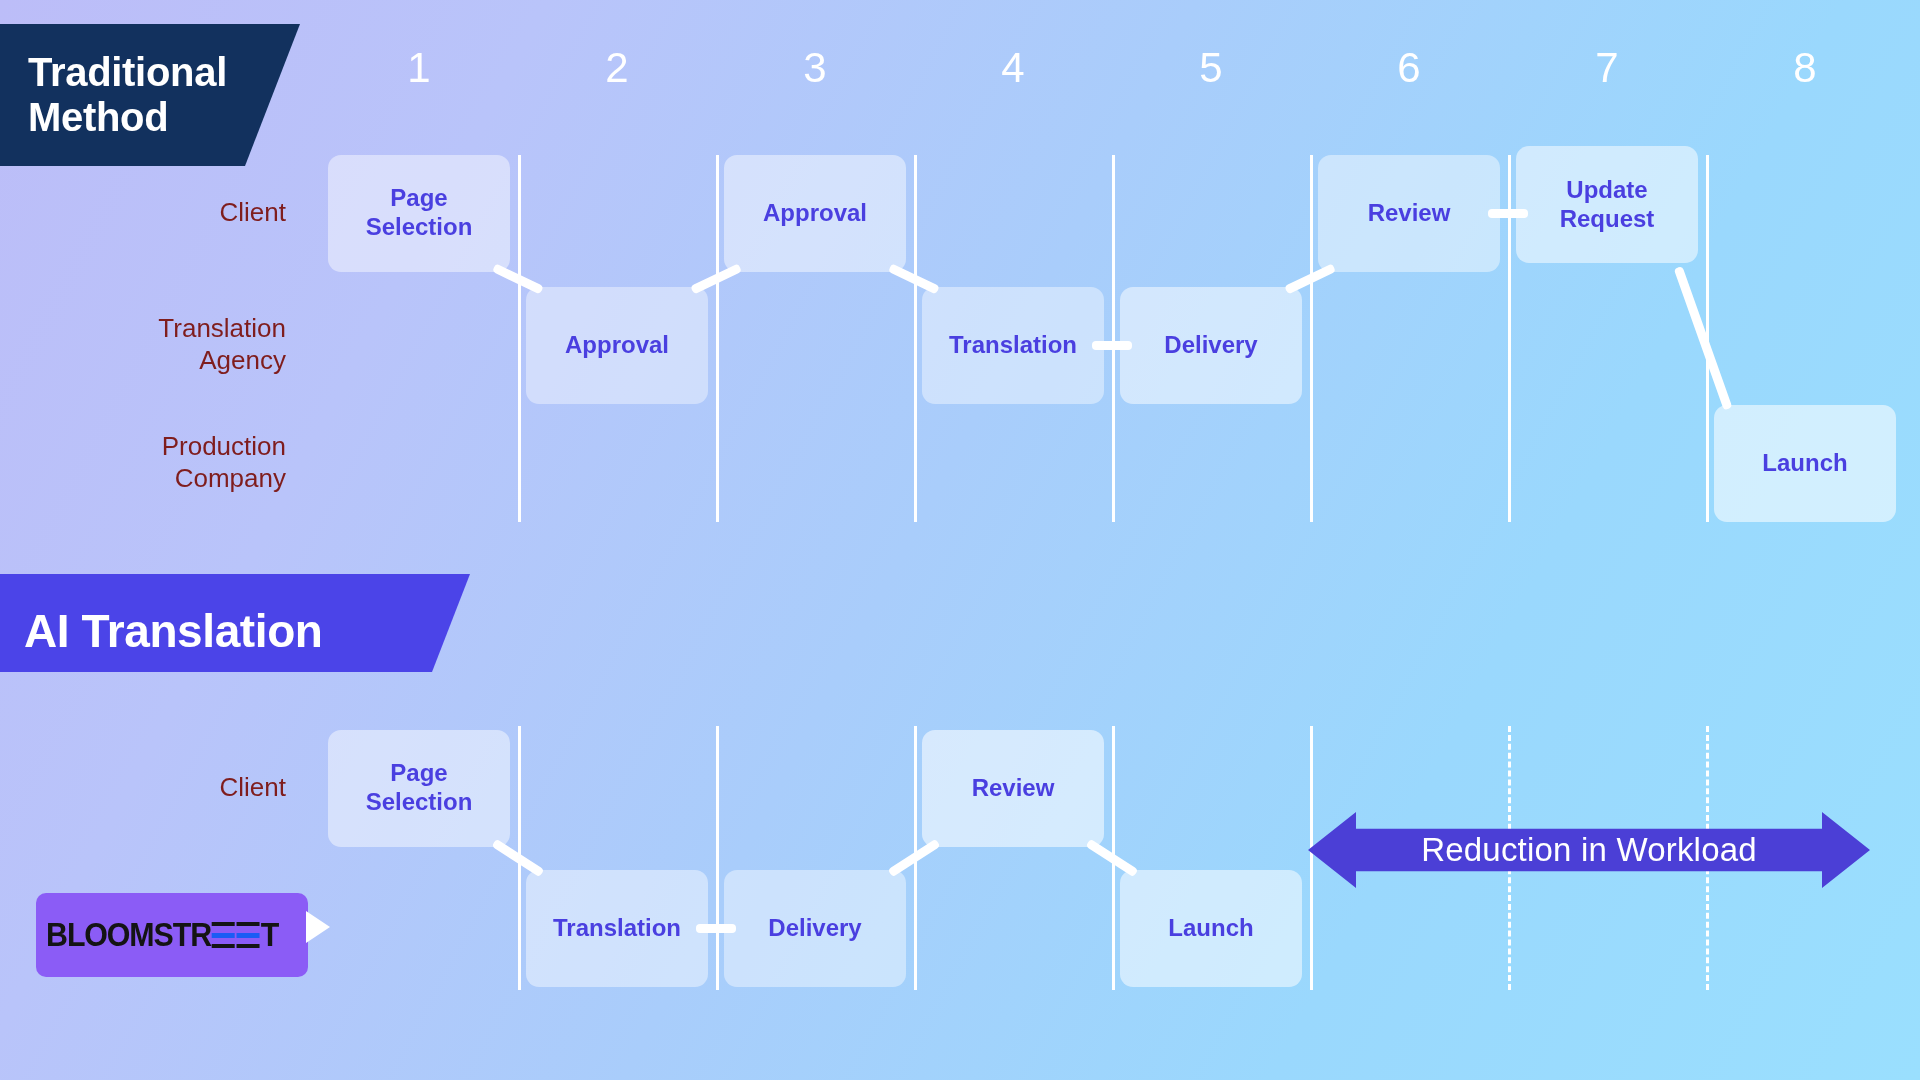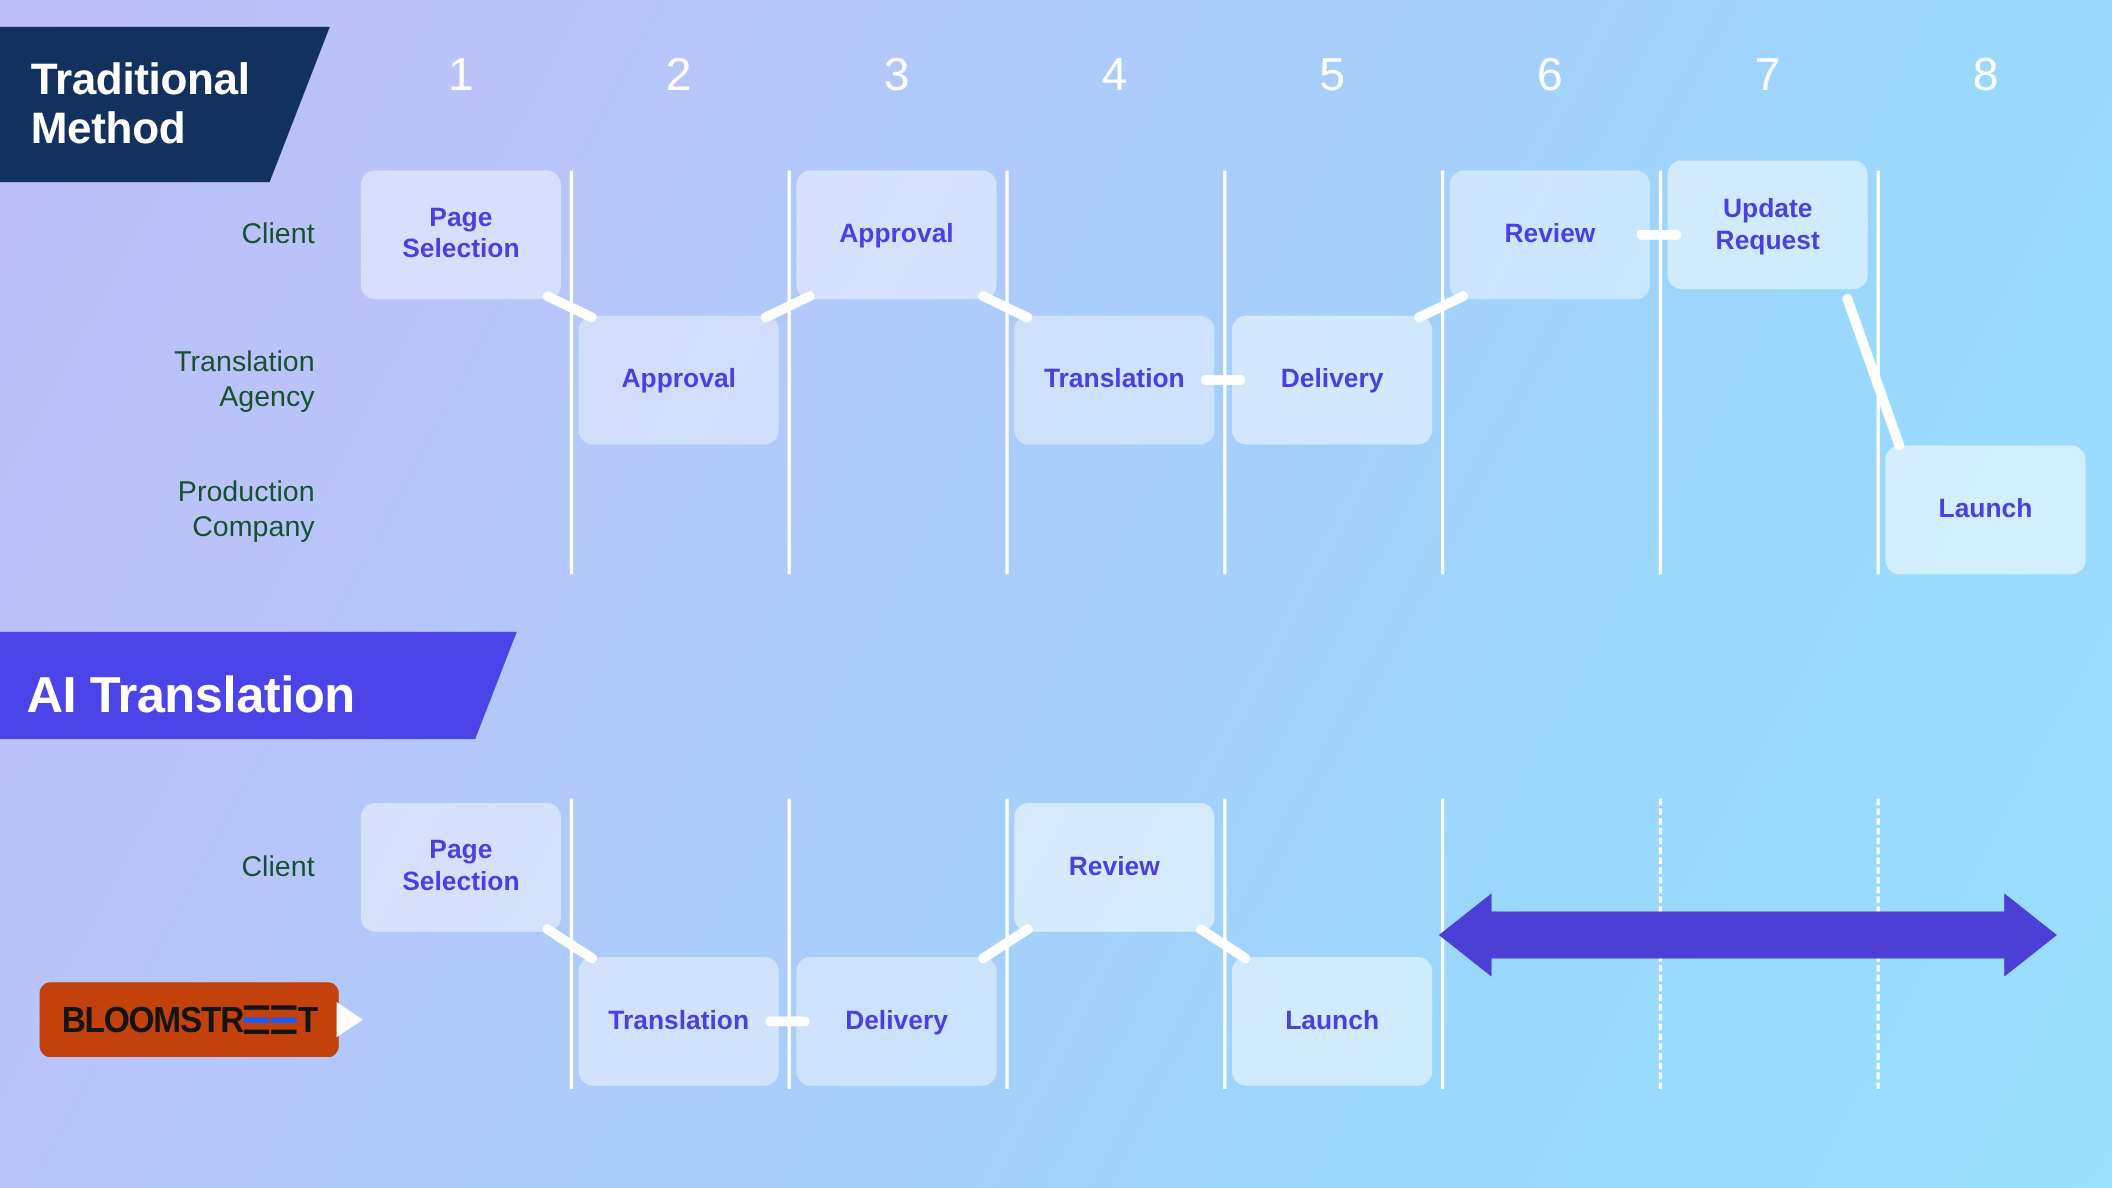--- a/index.html
+++ b/index.html
@@ -29,23 +29,23 @@
   #banner-ai{
     left:0;top:574px;width:470px;height:114px;
     background:#4b44e8;
     clip-path:polygon(0 0, 470px 0, 432px 98px, 0 98px);
     padding-left:24px;box-sizing:border-box;
   }
   #banner-ai .btxt{font-size:46px;letter-spacing:-0.4px;}
 
   
   #logo-badge{
-    position:absolute;left:36px;top:893px;width:272px;height:68px;
-    background:#c2410c;border-radius:10px;z-index:30;
-    display:flex;align-items:center;justify-content:center;
+    position:absolute;left:36px;top:893px;width:272px;height:84px;
+    background:#8b5cf6;border-radius:10px;z-index:30;
+    display:flex;align-items:center;
   }
   #logo-badge:after{
     content:"";position:absolute;right:-22px;top:18px;
     width:0;height:0;border-top:16px solid transparent;
     border-bottom:16px solid transparent;border-left:24px solid #ffffff;
   }
   .logo-wrap{display:flex;align-items:center;transform:scaleX(.92);}
   .logo-txt{
     font-family:"Liberation Sans","DejaVu Sans",sans-serif;
     font-weight:700;font-size:33px;color:#141414;letter-spacing:-1.2px;
@@ -65,21 +65,21 @@
 
   
   .gridline{position:absolute;width:3px;background:#ffffff;z-index:5;}
   .gridline.dashed{
     background:none;width:0;border-left:3px dashed #ffffff;
   }
 
   
   .row-label{
     position:absolute;transform:translate(-100%,-50%);
-    color:#14532d;font-size:26px;line-height:1.22;text-align:right;
+    color:#7f1d1d;font-size:26px;line-height:1.22;text-align:right;
     white-space:pre-line;z-index:12;
   }
 
   
   .task{
     position:absolute;border-radius:13px;
     background:rgba(255,255,255,0.42);
     display:flex;align-items:center;justify-content:center;
     text-align:center;color:#4a3fe0;font-size:24px;font-weight:700;
     line-height:1.2;white-space:pre-line;z-index:14;box-sizing:border-box;
@@ -195,13 +195,14 @@
     <div class="conn" style="left: 1488px; top: 208.5px; width: 40px; height: 9px;"></div>
     <div class="conn" style="left: 1678px; top: 263px; width: 149.603px; height: 9px; transform-origin: 0px 50%; transform: rotate(70.475deg);"></div>
     <div class="conn" style="left: 494px; top: 838px; width: 57.1402px; height: 9px; transform-origin: 0px 50%; transform: rotate(32.8557deg);"></div>
     <div class="conn" style="left: 696px; top: 923.5px; width: 40px; height: 9px;"></div>
     <div class="conn" style="left: 938px; top: 838px; width: 57.1402px; height: 9px; transform-origin: 0px 50%; transform: rotate(147.144deg);"></div>
     <div class="conn" style="left: 1088px; top: 838px; width: 57.1402px; height: 9px; transform-origin: 0px 50%; transform: rotate(32.8557deg);"></div>
   </div>
 
 <div id="reduction-arrow" style="left:1308px;top:812px;width:562px;height:76px;">
   <div class="arrow-body"></div>
+  <span class="arrow-label">Reduction in Workload</span>
 </div>
 
 </body></html>

